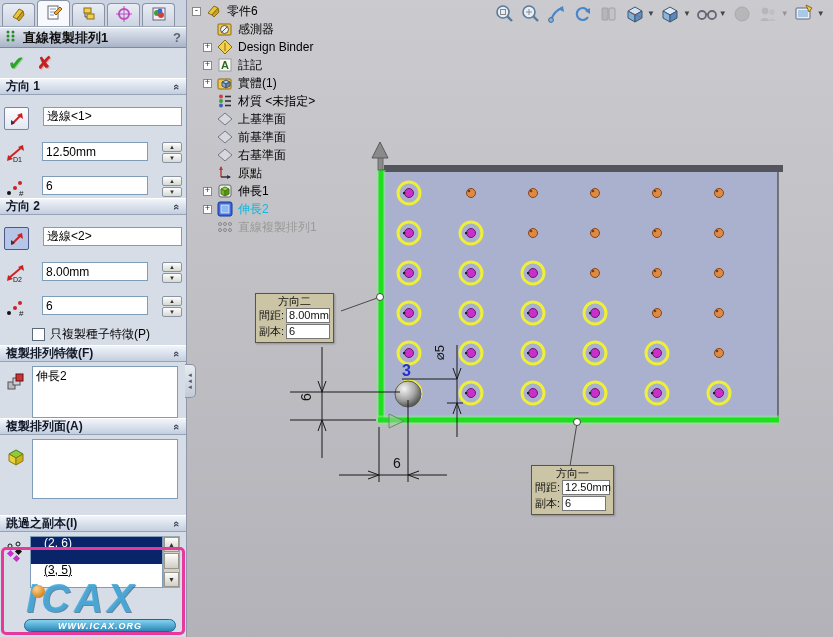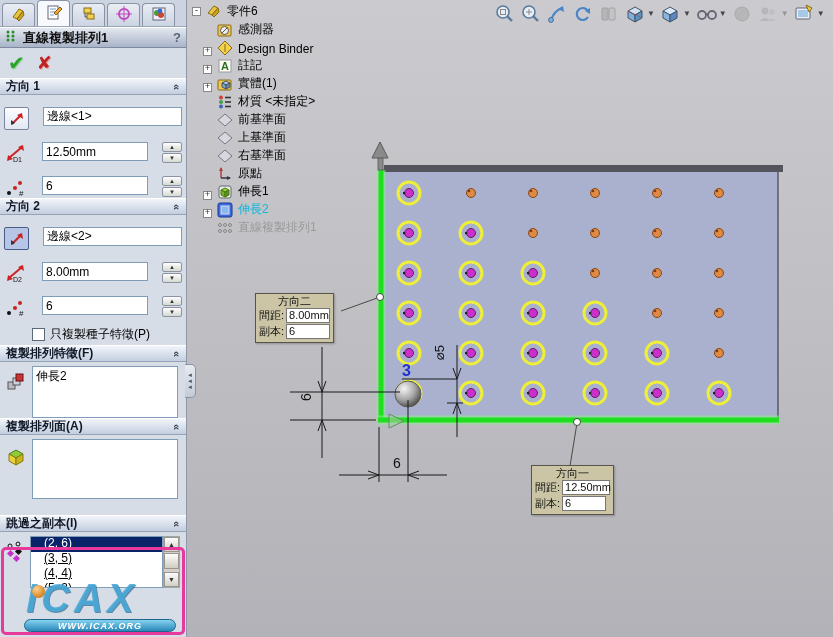--- a/index.html
+++ b/index.html
@@ -24,21 +24,21 @@
   .ficon { width:24px; height:22px; flex:none; display:flex; align-items:center; justify-content:center; }
   .tin { flex:1; height:19px; border:1px solid #7f9db9; background:#fff; font-size:12px; padding:0 3px; font-family:inherit; min-width:0; }
   .spin { width:20px; flex:none; display:flex; flex-direction:column; gap:1px; }
   .spin span { height:10px; border:1px solid #8a94a4; border-radius:2px; background:linear-gradient(#fefefe,#d6d9d2); font-size:6px; line-height:8px; text-align:center; color:#333; }
   .chkrow { display:flex; align-items:center; gap:5px; margin:8px 4px 2px 32px; font-size:12px; }
   .chk { width:13px; height:13px; border:1px solid #5a6a7a; background:#fff; flex:none; }
   .lbox { border:1px solid #7f9db9; background:#fff; margin:4px 8px 0 32px; font-size:12px; overflow:hidden; }
   .lbox .litem { padding:1px 3px; }
   .skipwrap { display:flex; margin:4px 6px 0 30px; }
   .skiplist { flex:1; border:1px solid #7f9db9; background:#fff; height:52px; overflow:hidden; position:relative; }
-  .skip-item { height:15px; line-height:13px; padding:0 13px; color:#000;text-decoration:underline; }
+  .skip-item { height:27px; line-height:13px; padding:0 13px; color:#000;text-decoration:underline; }
   .skip-item.sel { background:#0a246a; color:#fff; }
   .sbar { width:17px; height:52px; border:1px solid #9aa; background:#d4d0c8; display:flex; flex-direction:column; }
   .sbtn { height:15px; background:linear-gradient(#fdfdfd,#d2cfc6); border:1px solid #9a968e; font-size:7px; line-height:13px; text-align:center; color:#333; }
   .sthumb { height:16px; margin:1px 0; background:linear-gradient(#fdfdfd,#cfccc2); border:1px solid #9a968e; }
   .sfill { flex:1; }
   .hl-box { position:absolute; left:1px; top:547px; width:184px; height:88px; border:3px solid #e6399b; border-radius:5px; z-index:40; pointer-events:none; }
   .wm-logo { position:absolute; left:26px; top:576px; z-index:35; font-size:40px; font-weight:bold; font-style:italic; letter-spacing:4px; color:rgba(72,168,216,0.88); text-shadow:1px 1px 0 rgba(20,80,120,0.6); pointer-events:none; }
   .wm-banner { position:absolute; left:24px; top:619px; width:152px; height:13px; z-index:36; background:linear-gradient(#85d2ef,#2a88ba); border:1px solid #1a6890; border-radius:7px; color:#fff; font-size:9px; font-weight:bold; font-style:italic; letter-spacing:1px; text-align:center; line-height:12px; pointer-events:none; }
   .wm-ball { position:absolute; left:32px; top:585px; width:13px; height:13px; border-radius:50%; background:radial-gradient(circle at 35% 30%, #ffd28a, #d88422 70%, #8a4a10); z-index:36; pointer-events:none; }
   .split-tab { position:absolute; left:185px; top:364px; width:11px; height:34px; background:linear-gradient(#e8ecf2,#c2cbd8); border:1px solid #8a93a5; border-left:none; border-radius:0 5px 5px 0; z-index:20; display:flex; flex-direction:column; align-items:center; justify-content:center; gap:1px; font-size:6px; color:#4a5568; }
@@ -46,21 +46,21 @@
   
   .graphics { position:absolute; left:187px; top:0; width:646px; height:637px; background:linear-gradient(#cbcbcf,#b2b2b8); }
   .scene { position:absolute; left:0; top:0; }
 
   
   .tree { position:absolute; left:5px; top:2px; color:#000; font-size:12px; z-index:5; }
   .trow { height:18px; display:flex; align-items:center; gap:4px; white-space:nowrap; }
   .trow .lbl { padding-left:1px; }
   .exp { width:9px; height:9px; border:1px solid #888; background:#fff; font-size:9px; line-height:7px; text-align:center; color:#333; flex:none; font-family:"Liberation Mono","DejaVu Sans Mono",monospace; }
   .exp.none { visibility:hidden; }
-  .tkid { padding-left:11px;align-items:flex-end; }
+  .tkid { padding-left:11px; }
   .ticon { width:17px; height:16px; flex:none; display:flex; align-items:center; justify-content:center; }
   .t-sel .lbl { color:#12b8dc; }
   .t-prev .lbl { color:#9a9a9a; }
 
   
   .vtb { position:absolute; left:306px; top:2px; display:flex; align-items:center; gap:3px; z-index:5; }
   .vtb .tbi { width:23px; height:23px; display:flex; align-items:center; justify-content:center; }
   .vtb .dd { font-size:8px; color:#444; margin:0 1px 0 -2px; }
   .dim { opacity:0.4; }
 
@@ -513,30 +513,30 @@
           </span>
         <span class="lbl">材質 &lt;未指定&gt;</span>
       </div>
       <div class="trow tkid">
         <span class="exp none">+</span>
         <span class="ticon">
             <svg width="16" height="16">
               <polygon points="8,2 15,8 8,14 1,8" fill="#e8ecf2" fill-opacity="0.5" stroke="#778"></polygon>
             </svg>
           </span>
+        <span class="lbl">上基準面</span>
+      </div>
+      <div class="trow tkid">
+        <span class="exp none">+</span>
+        <span class="ticon">
+            <svg width="16" height="16">
+              <polygon points="8,2 15,8 8,14 1,8" fill="#e8ecf2" fill-opacity="0.5" stroke="#778"></polygon>
+            </svg>
+          </span>
         <span class="lbl">前基準面</span>
-      </div>
-      <div class="trow tkid">
-        <span class="exp none">+</span>
-        <span class="ticon">
-            <svg width="16" height="16">
-              <polygon points="8,2 15,8 8,14 1,8" fill="#e8ecf2" fill-opacity="0.5" stroke="#778"></polygon>
-            </svg>
-          </span>
-        <span class="lbl">上基準面</span>
       </div>
       <div class="trow tkid">
         <span class="exp none">+</span>
         <span class="ticon">
             <svg width="16" height="16">
               <polygon points="8,2 15,8 8,14 1,8" fill="#e8ecf2" fill-opacity="0.5" stroke="#778"></polygon>
             </svg>
           </span>
         <span class="lbl">右基準面</span>
       </div>

